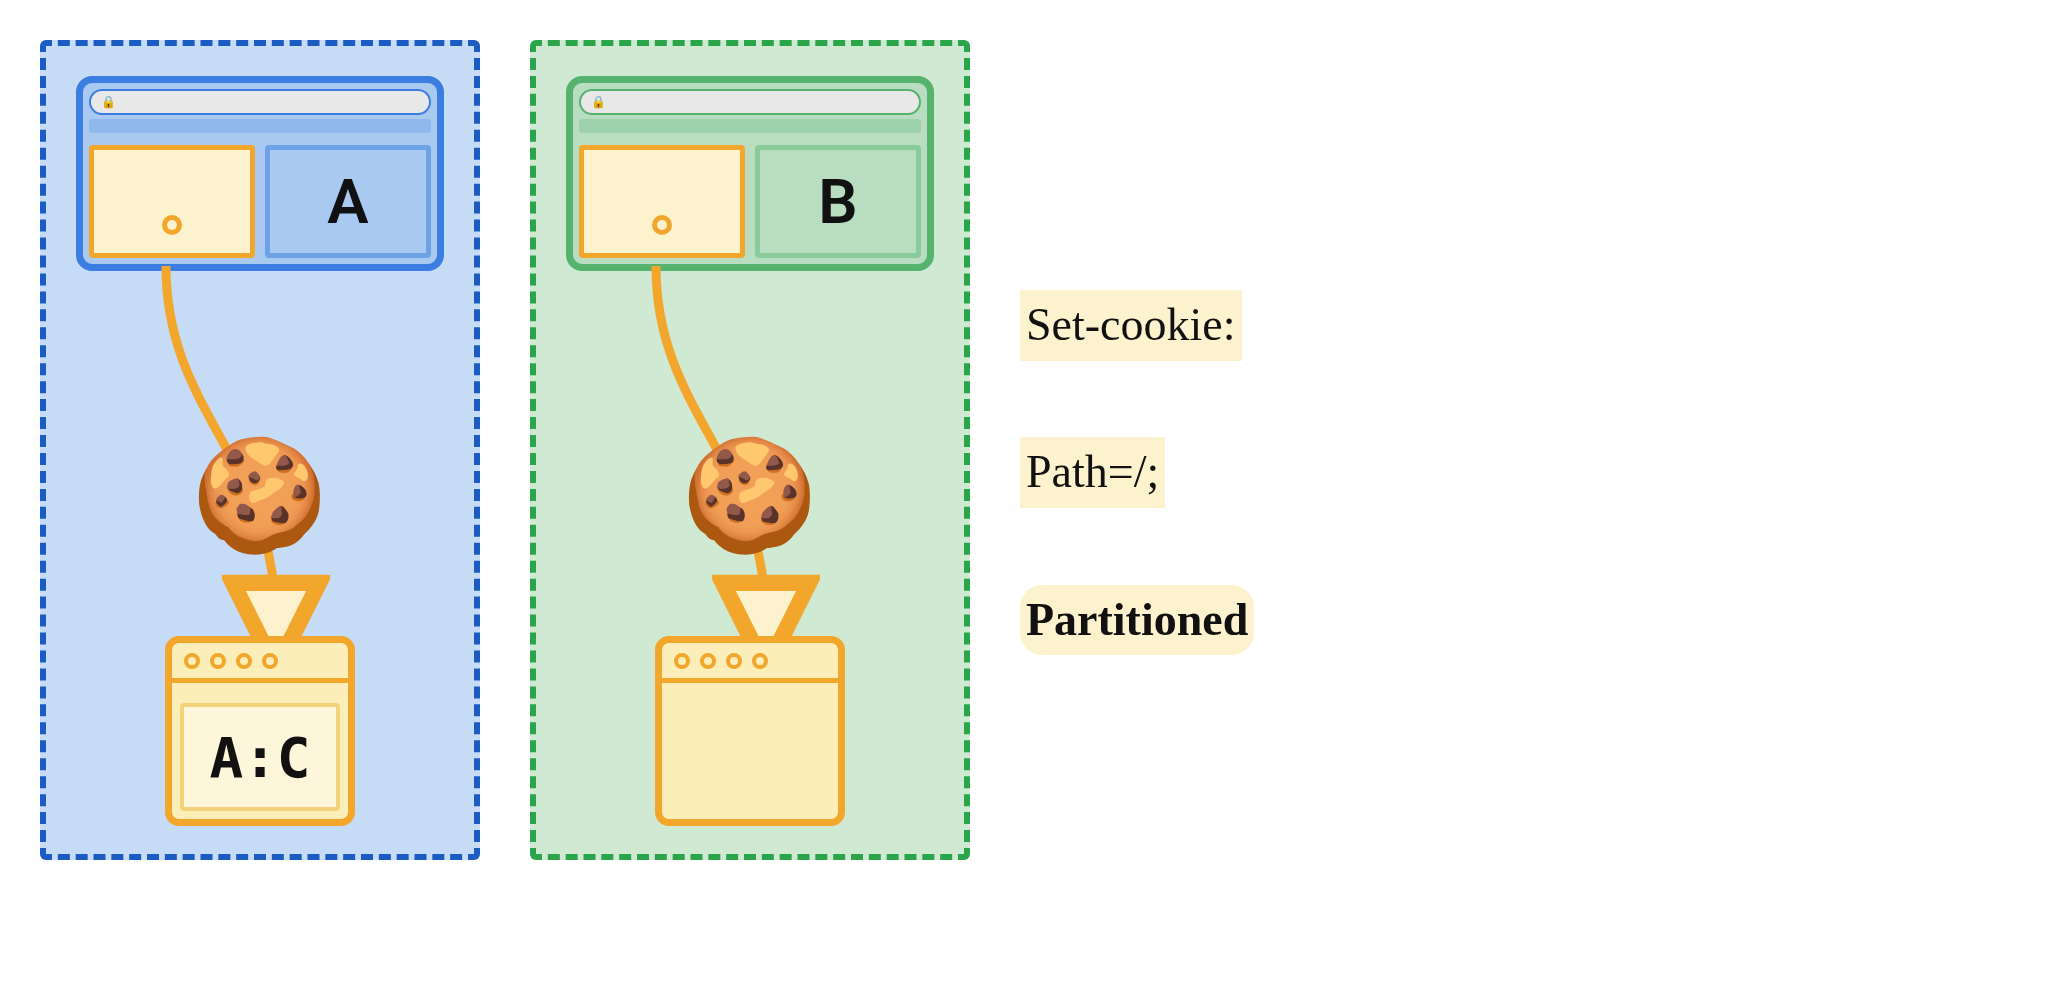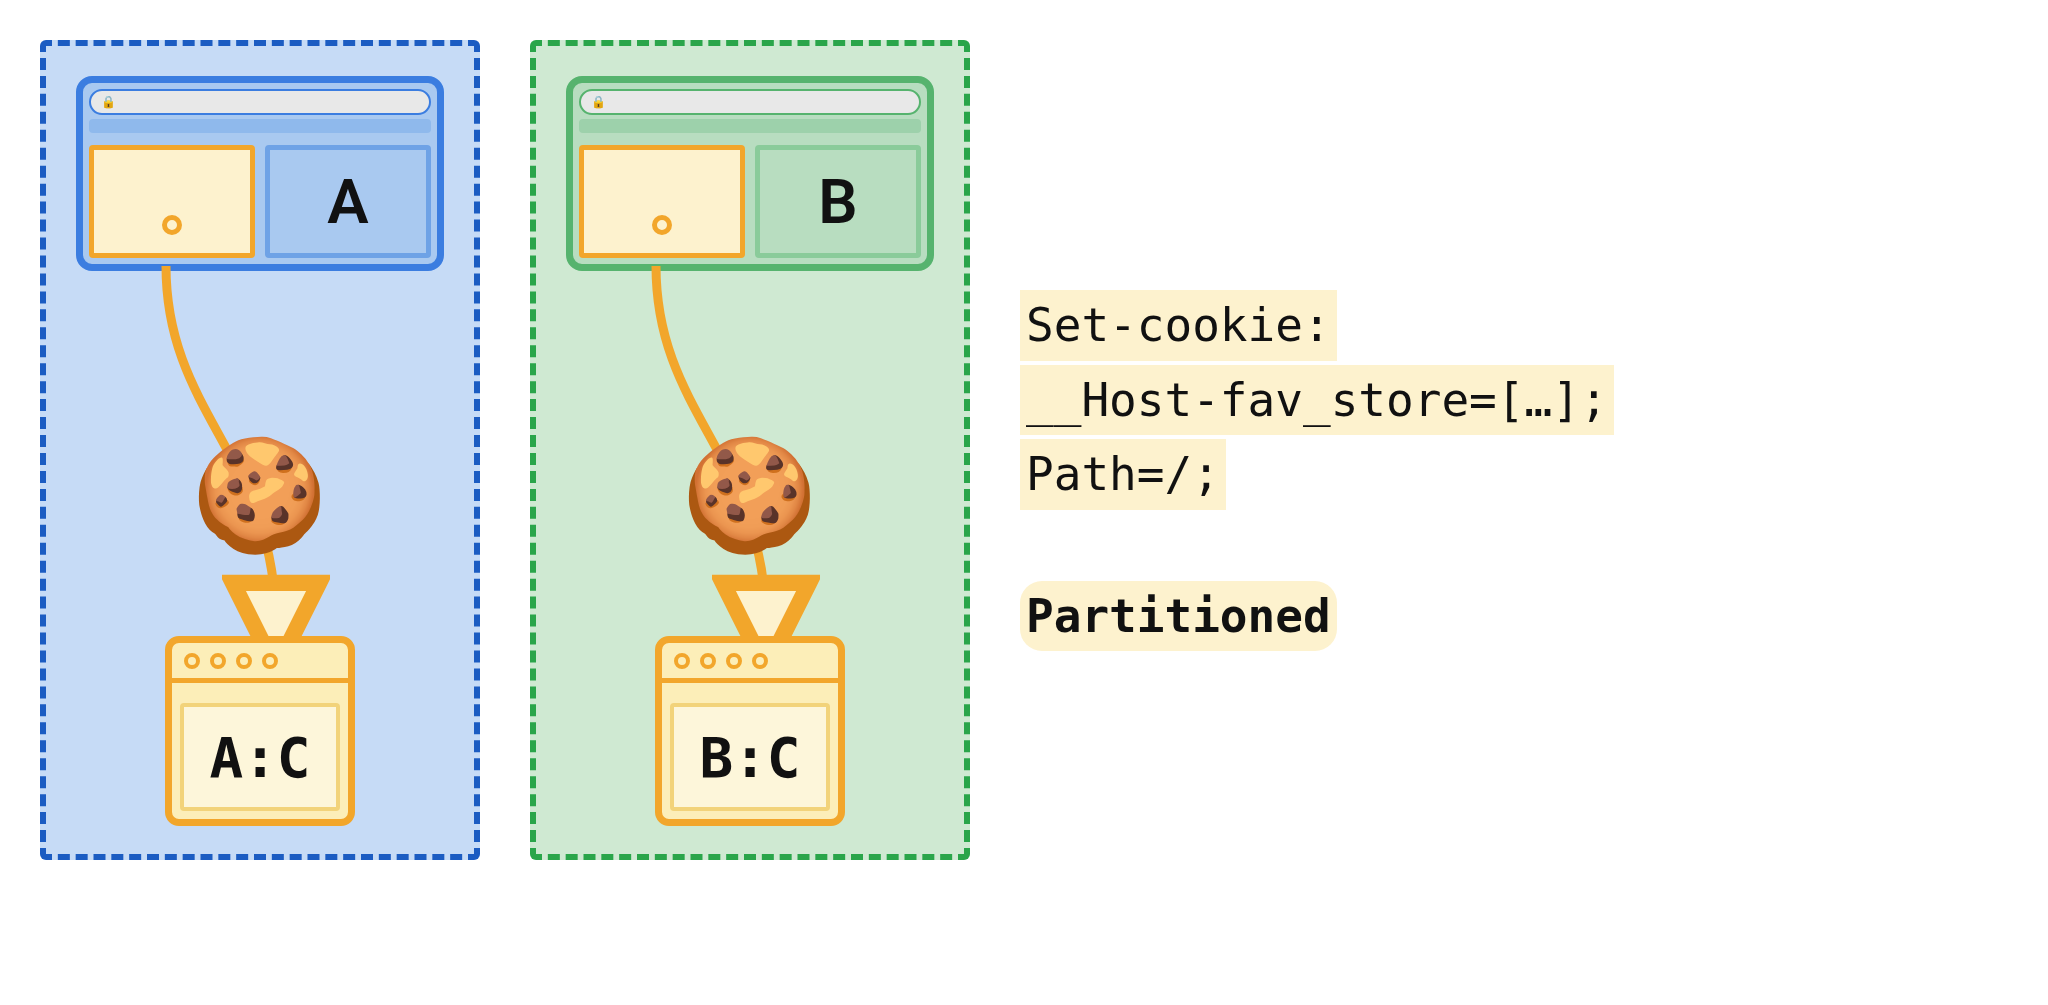--- a/index.html
+++ b/index.html
@@ -167,21 +167,22 @@
     padding-top: 250px;
     font-family: ui-monospace, "SF Mono", Menlo, Consolas, monospace;
     font-size: 46px;
     line-height: 1.45;
     color: #111;
   }
   .code-panel span.line {
     background: #fdf2ce;
     padding: 2px 6px;
     display: inline-block;
-    margin-bottom: 4px;
+    margin-bottom: 10px;
+    font-family: Liberation Serif, serif;
   }
   .code-panel span.line.bold { font-weight: 700; border-radius: 22px; }
 </style>
 </head>
 <body>
 
 <div class="canvas">
 
   <div class="partition blue">
     <div class="browser">
@@ -238,25 +239,24 @@
       <path d="M 60 30 C 60 180, 170 220, 170 390" fill="none" stroke="#f2a62b" stroke-width="9" marker-end="url(#arrB)"></path>
     </svg>
     <div class="cookie">🍪</div>
     <div class="jar">
       <div class="jar-header">
         <div class="dot"></div>
         <div class="dot"></div>
         <div class="dot"></div>
         <div class="dot"></div>
       </div>
-      <div class="jar-body">B:C</div>
     </div>
   </div>
 
   <div class="code-panel">
     <span class="line">Set-cookie:</span><br>
-    <span class="line">__Host-fav_store=[…];</span><br>
+    <br>
     <span class="line">Path=/;</span><br>
     <br>
     <span class="line bold">Partitioned</span>
   </div>
 
 </div>
 
 </body></html>

